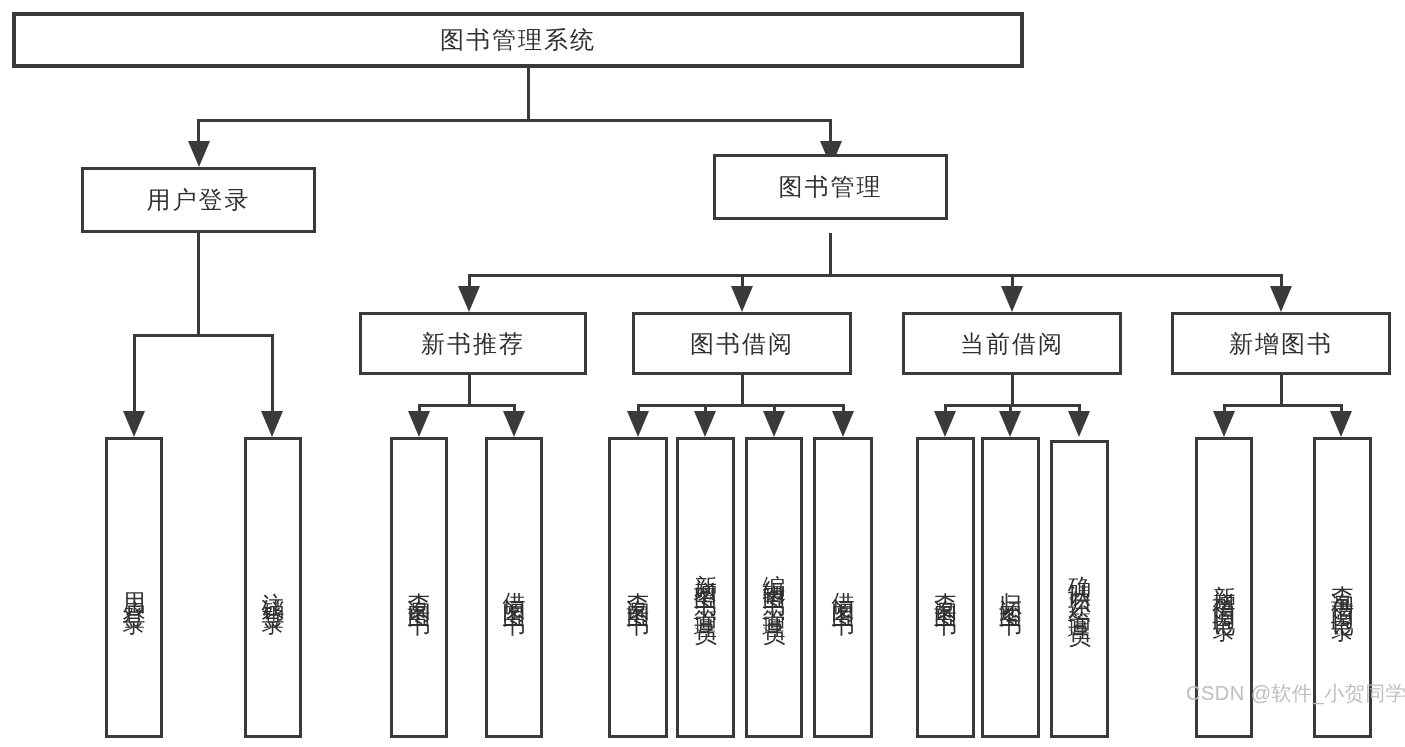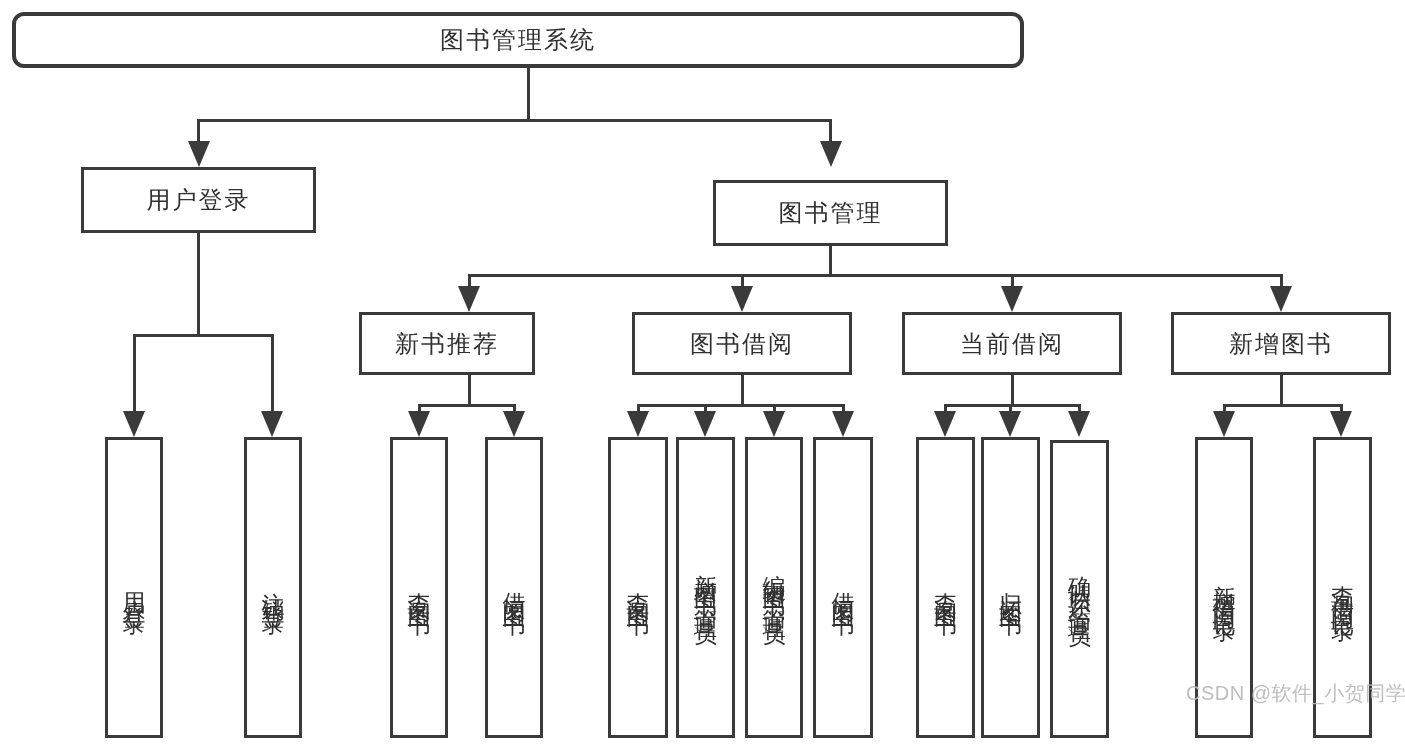--- a/index.html
+++ b/index.html
@@ -6,21 +6,21 @@
   .canvas{
     position:relative;width:1405px;height:747px;background:#ffffff;
     font-family:"Liberation Sans","DejaVu Sans",sans-serif;color:#303030;
     overflow:hidden;
   }
   .box{
     position:absolute;box-sizing:border-box;background:#ffffff;
     border:3px solid #3a3a3a;display:flex;align-items:center;justify-content:center;
     font-size:24px;letter-spacing:2px;white-space:nowrap;z-index:2;
   }
-  .root{border-width:4px;border-radius:12px;}
+  .root{border-width:4px;}
   .vbox{
     position:absolute;box-sizing:border-box;background:#ffffff;
     border:3px solid #3a3a3a;display:flex;align-items:center;justify-content:center;
     top:437px;height:301px;z-index:2;
   }
   .vtext{
     writing-mode:vertical-rl;text-orientation:mixed;
     font-size:23px;letter-spacing:7px;line-height:1;white-space:nowrap;
   }
   .hline,.vline{position:absolute;background:#3a3a3a;z-index:1;}
@@ -48,21 +48,21 @@
   <div class="vline" style="left:527px;top:68px;height:54px;"></div>
   <div class="hline" style="left:197px;top:119px;width:635px;"></div>
   <div class="vline" style="left:197px;top:119px;height:24px;"></div>
   <div class="arrow" style="left:188px;top:141px;"></div>
   <div class="vline" style="left:829px;top:119px;height:24px;"></div>
   <div class="arrow" style="left:820px;top:141px;"></div>
 
   <div class="box" style="left:81px;top:167px;width:235px;height:66px;">
     <span>用户登录</span>
   </div>
-  <div class="box" style="left:713px;top:180px;width:235px;height:66px;">
+  <div class="box" style="left:713px;top:154px;width:235px;height:66px;">
     <span>图书管理</span>
   </div>
 
   <div class="vline" style="left:197px;top:233px;height:104px;"></div>
   <div class="hline" style="left:133px;top:334px;width:141px;"></div>
   <div class="vline" style="left:133px;top:334px;height:79px;"></div>
   <div class="arrow" style="left:123px;top:411px;"></div>
   <div class="vline" style="left:271px;top:334px;height:79px;"></div>
   <div class="arrow" style="left:261px;top:411px;"></div>
 
@@ -70,21 +70,21 @@
   <div class="hline" style="left:468px;top:274px;width:815px;"></div>
   <div class="vline" style="left:468px;top:274px;height:14px;"></div>
   <div class="arrow" style="left:458px;top:286px;"></div>
   <div class="vline" style="left:741px;top:274px;height:14px;"></div>
   <div class="arrow" style="left:731px;top:286px;"></div>
   <div class="vline" style="left:1011px;top:274px;height:14px;"></div>
   <div class="arrow" style="left:1001px;top:286px;"></div>
   <div class="vline" style="left:1280px;top:274px;height:14px;"></div>
   <div class="arrow" style="left:1270px;top:286px;"></div>
 
-  <div class="box" style="left:359px;top:312px;width:176px;height:63px;">
+  <div class="box" style="left:359px;top:312px;width:228px;height:63px;">
     <span>新书推荐</span>
   </div>
   <div class="box" style="left:632px;top:312px;width:220px;height:63px;">
     <span>图书借阅</span>
   </div>
   <div class="box" style="left:902px;top:312px;width:220px;height:63px;">
     <span>当前借阅</span>
   </div>
   <div class="box" style="left:1171px;top:312px;width:220px;height:63px;">
     <span>新增图书</span>

